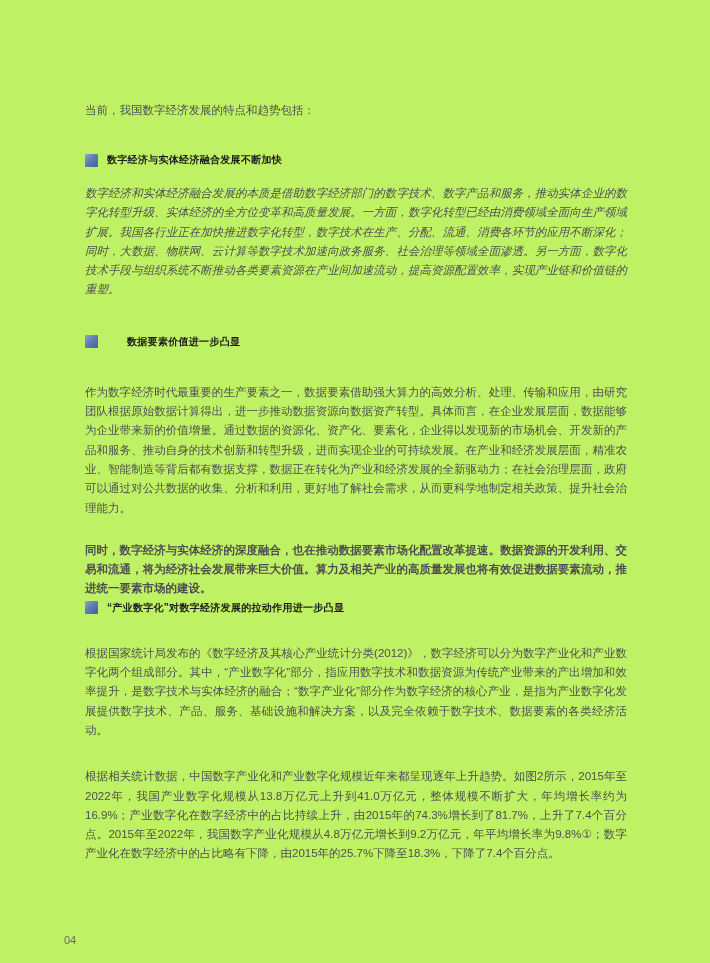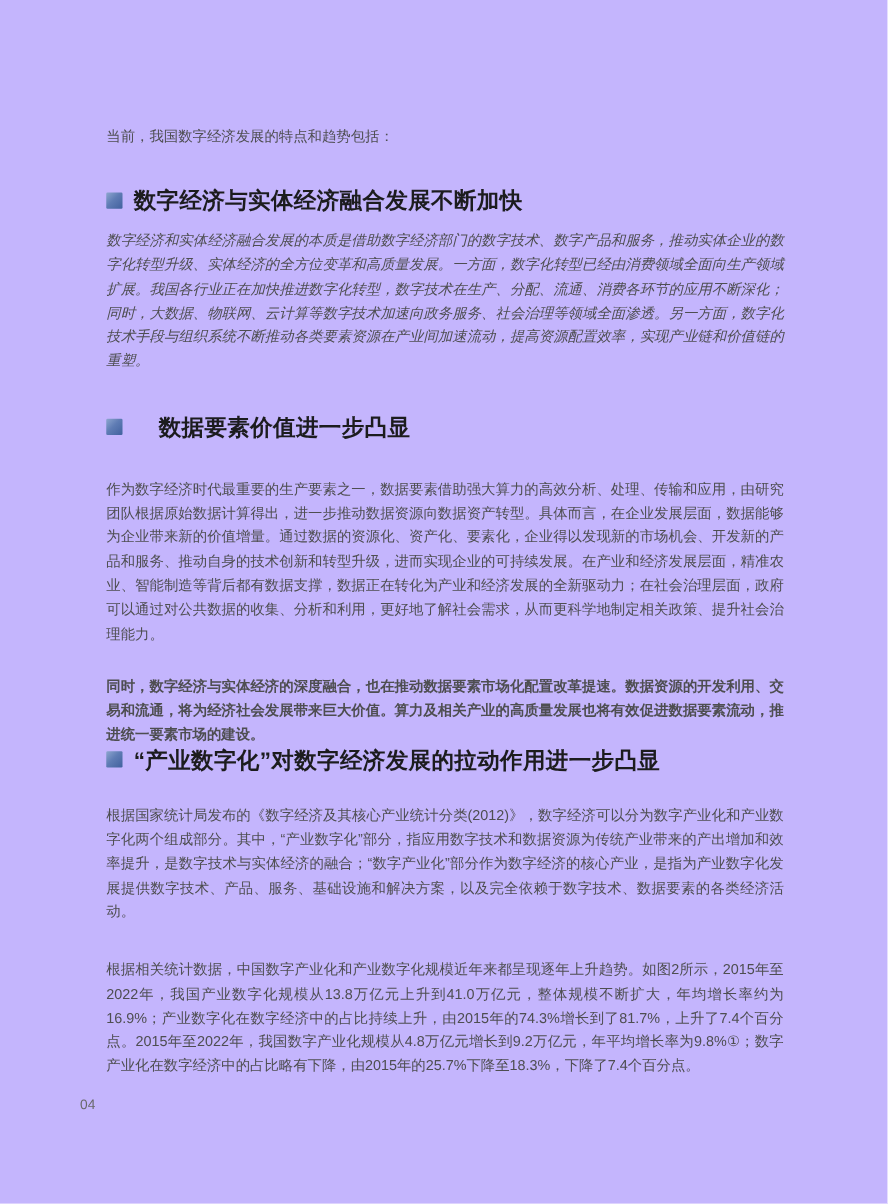--- a/index.html
+++ b/index.html
@@ -5,21 +5,21 @@
   * { box-sizing: border-box; }
   html, body {
     margin: 0; padding: 0;
     background: #ffffff;
     font-family: "Liberation Sans", "DejaVu Sans", sans-serif;
   }
   .page {
     position: relative;
     width: 710px;
     height: 963px;
-    background: #c4b5fd;
+    background: #bef264;
     overflow: hidden;
   }
   .content {
     position: absolute;
     left: 85px;
     top: 0;
     width: 542px;
   }
   .intro {
     margin: 0;
@@ -36,21 +36,21 @@
   }
   .sec-heading .bullet {
     flex: 0 0 auto;
     width: 13px;
     height: 13px;
     border-radius: 1px;
     background: linear-gradient(135deg, #8ea6cf 0%, #5f7cb4 45%, #41619e 100%);
   }
   .sec-heading h2 {
     margin: 0;
-    font-size: 18px;
+    font-size: 10px;
     line-height: 18px;
     font-weight: bold;
     color: #1c1c1e;
     letter-spacing: 0.3px;
     white-space: nowrap;
   }
   .h1 { margin-top: 33px; }
   .h2 { margin-top: 33px; gap: 29px; }
   .h3 { }
   .para {
@@ -68,21 +68,21 @@
   .p5 { margin-top: 27px; }
   .footnote {
     margin: 8px 0 0 0;
     font-size: 9px;
     line-height: 12px;
     color: #58585a;
   }
   .page-number {
     position: absolute;
     left: 36px;
-    top: 878px;
+    top: 934px;
     font-size: 11px;
     color: #68686a;
     padding-left: 28px;
   }
 </style>
 </head>
 <body>
 
 <div class="page">
   <div class="content">

